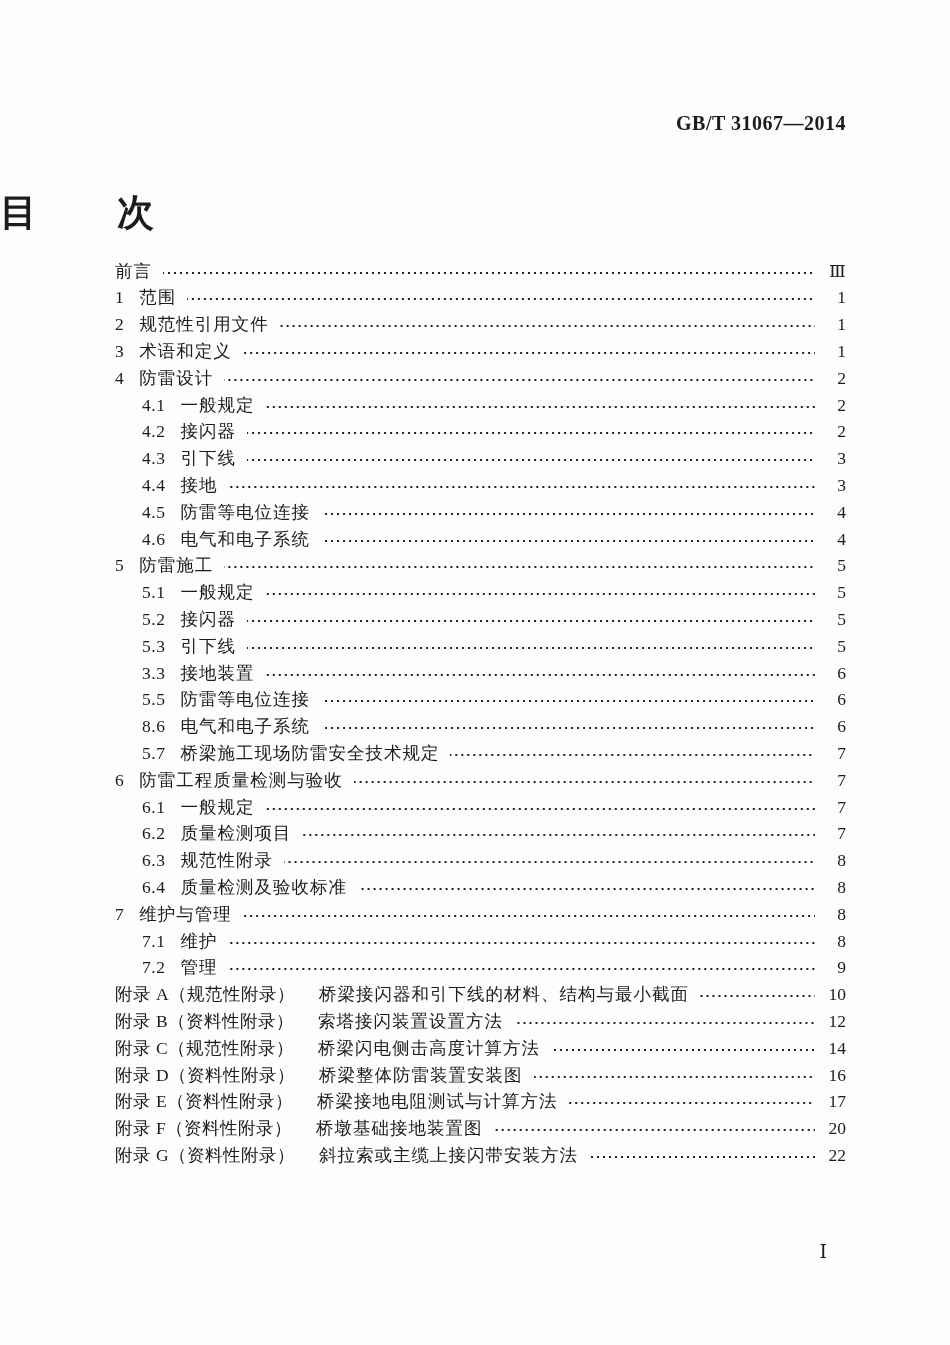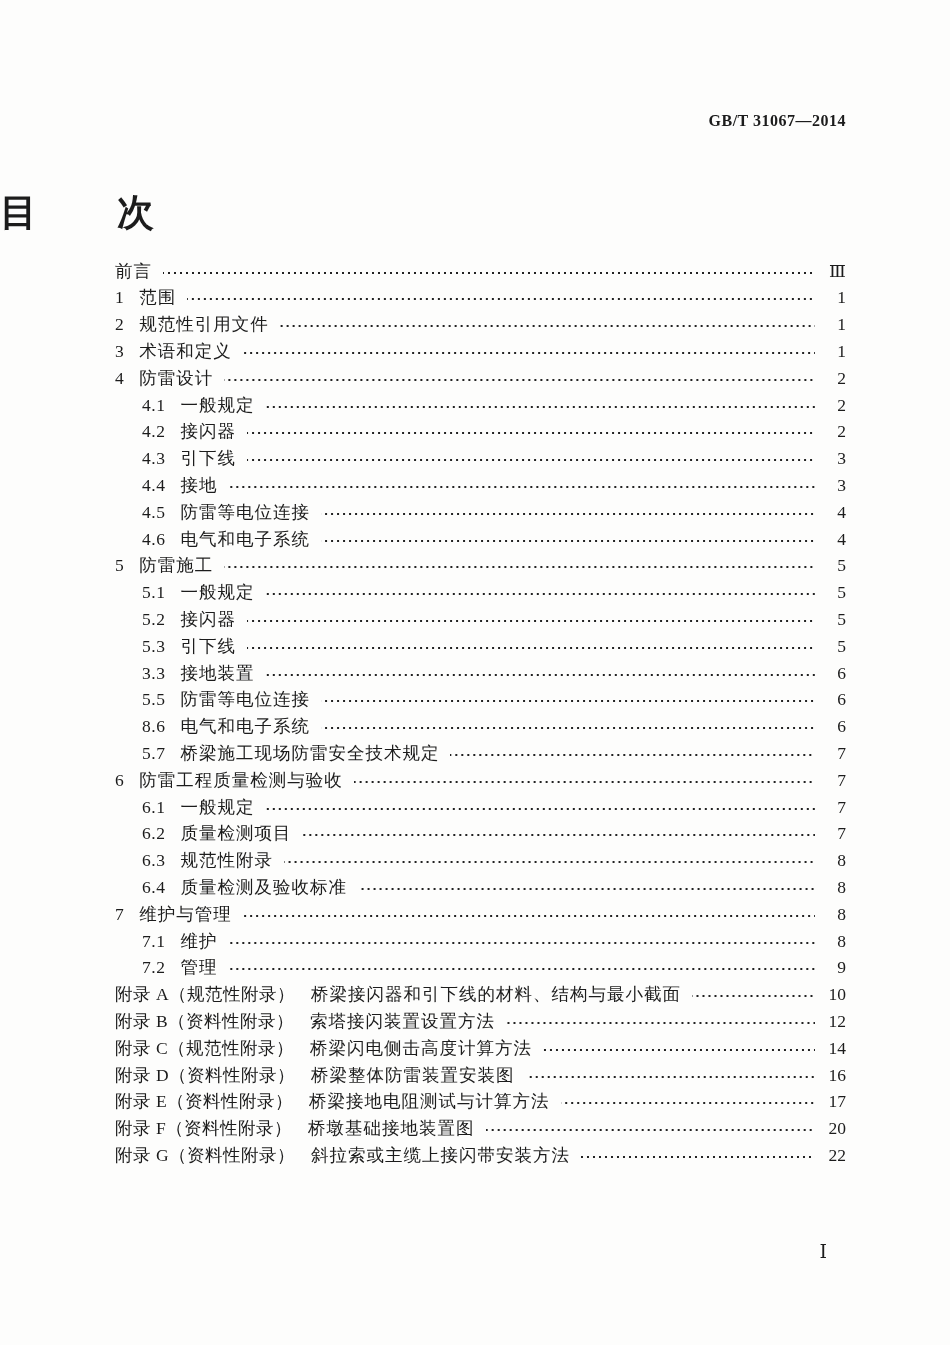--- a/index.html
+++ b/index.html
@@ -14,21 +14,21 @@
     margin: 0 auto;
     background: #fdfdfc;
     color: #1c1c1c;
     font-family: "Liberation Serif", "DejaVu Serif", serif;
     overflow: hidden;
   }
   .doc-number {
     position: absolute;
     top: 112px;
     right: 104px;
-    font-size: 16px;
+    font-size: 20px;
     font-weight: bold;
     letter-spacing: 0.5px;
     white-space: nowrap;
   }
   .doc-title {
     position: absolute;
     top: 188px;
     left: 0;
     width: 100%;
     text-align: left;
@@ -48,21 +48,21 @@
     height: 26.8px;
     font-size: 17.5px;
     line-height: 1;
     white-space: nowrap;
   }
   .toc-row.lvl2 { padding-left: 27px; }
   .toc-row .num {
     margin-right: 15px;
     letter-spacing: 0.5px;
   }
-  .toc-row.app .num { margin-right: 16px; }
+  .toc-row.app .num { margin-right: 24px; }
   .toc-row .label { letter-spacing: 1px; }
   .leader {
     flex: 1 1 auto;
     height: 3px;
     margin: 3px 7px 0 11px;
     background-image: repeating-linear-gradient(
       to right,
       #222 0px, #222 2.2px,
       transparent 2.2px, transparent 6px
     );

